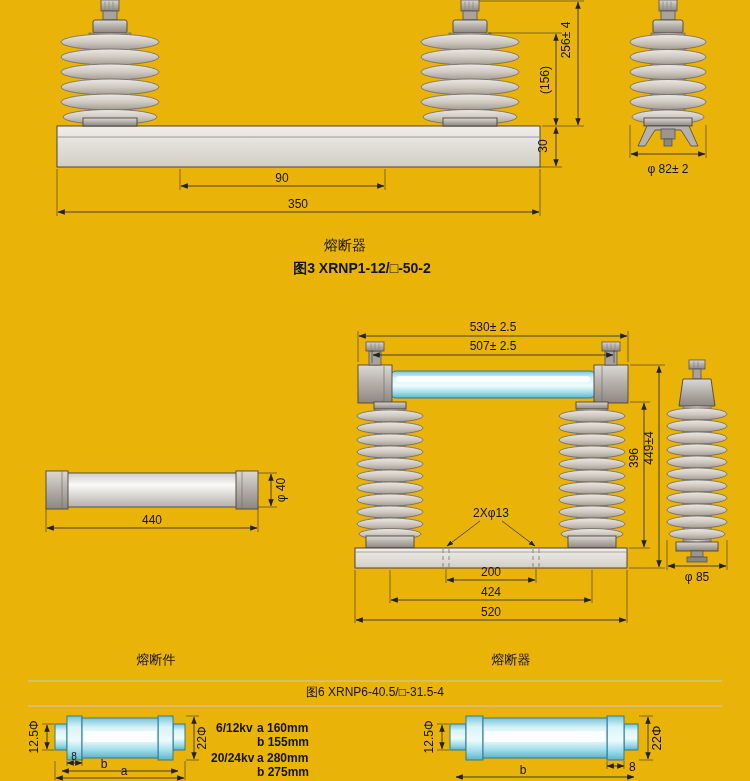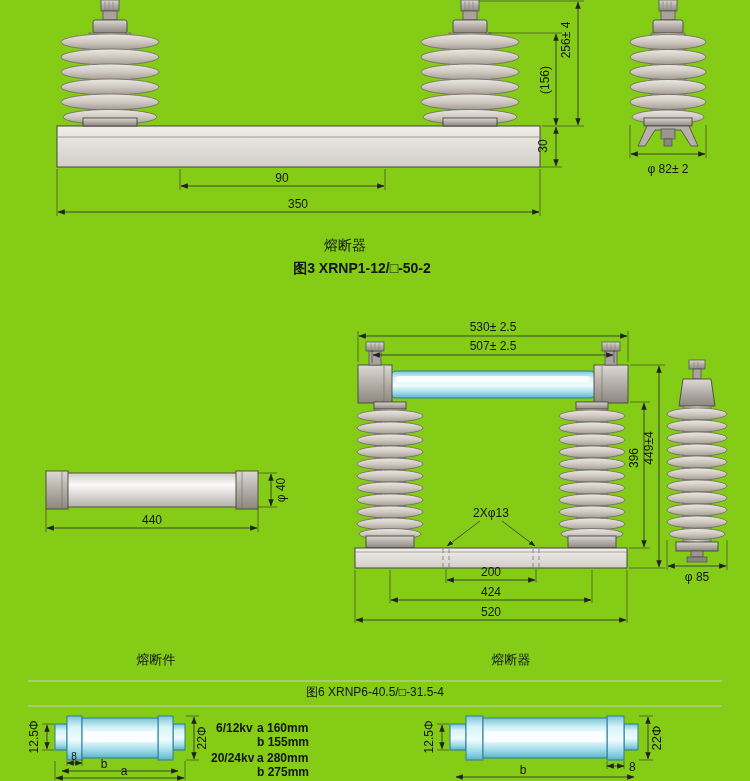--- a/index.html
+++ b/index.html
@@ -1,16 +1,16 @@
 <!DOCTYPE html>
 <html><head>
 <meta charset="utf-8">
 <style>
   html,body{margin:0;padding:0;background:#fff;}
-  .canvas{position:relative;width:750px;height:781px;background:#84cc16;overflow:hidden;
+  .canvas{position:relative;width:750px;height:781px;background:#eab308;overflow:hidden;
           font-family:"Liberation Sans",sans-serif;}
   svg{display:block;}
   svg text{fill:#141414;font-family:"Liberation Sans",sans-serif;font-size:12px;}
   .ctr{text-anchor:middle;}
   .t14{font-size:14px;}
   .t13{font-size:13px;}
   .t10{font-size:10px;}
   .tb{font-weight:bold;}
   .dim{stroke:#333;stroke-width:0.9;fill:none;}
   .ext{stroke:#333;stroke-width:0.6;fill:none;}

